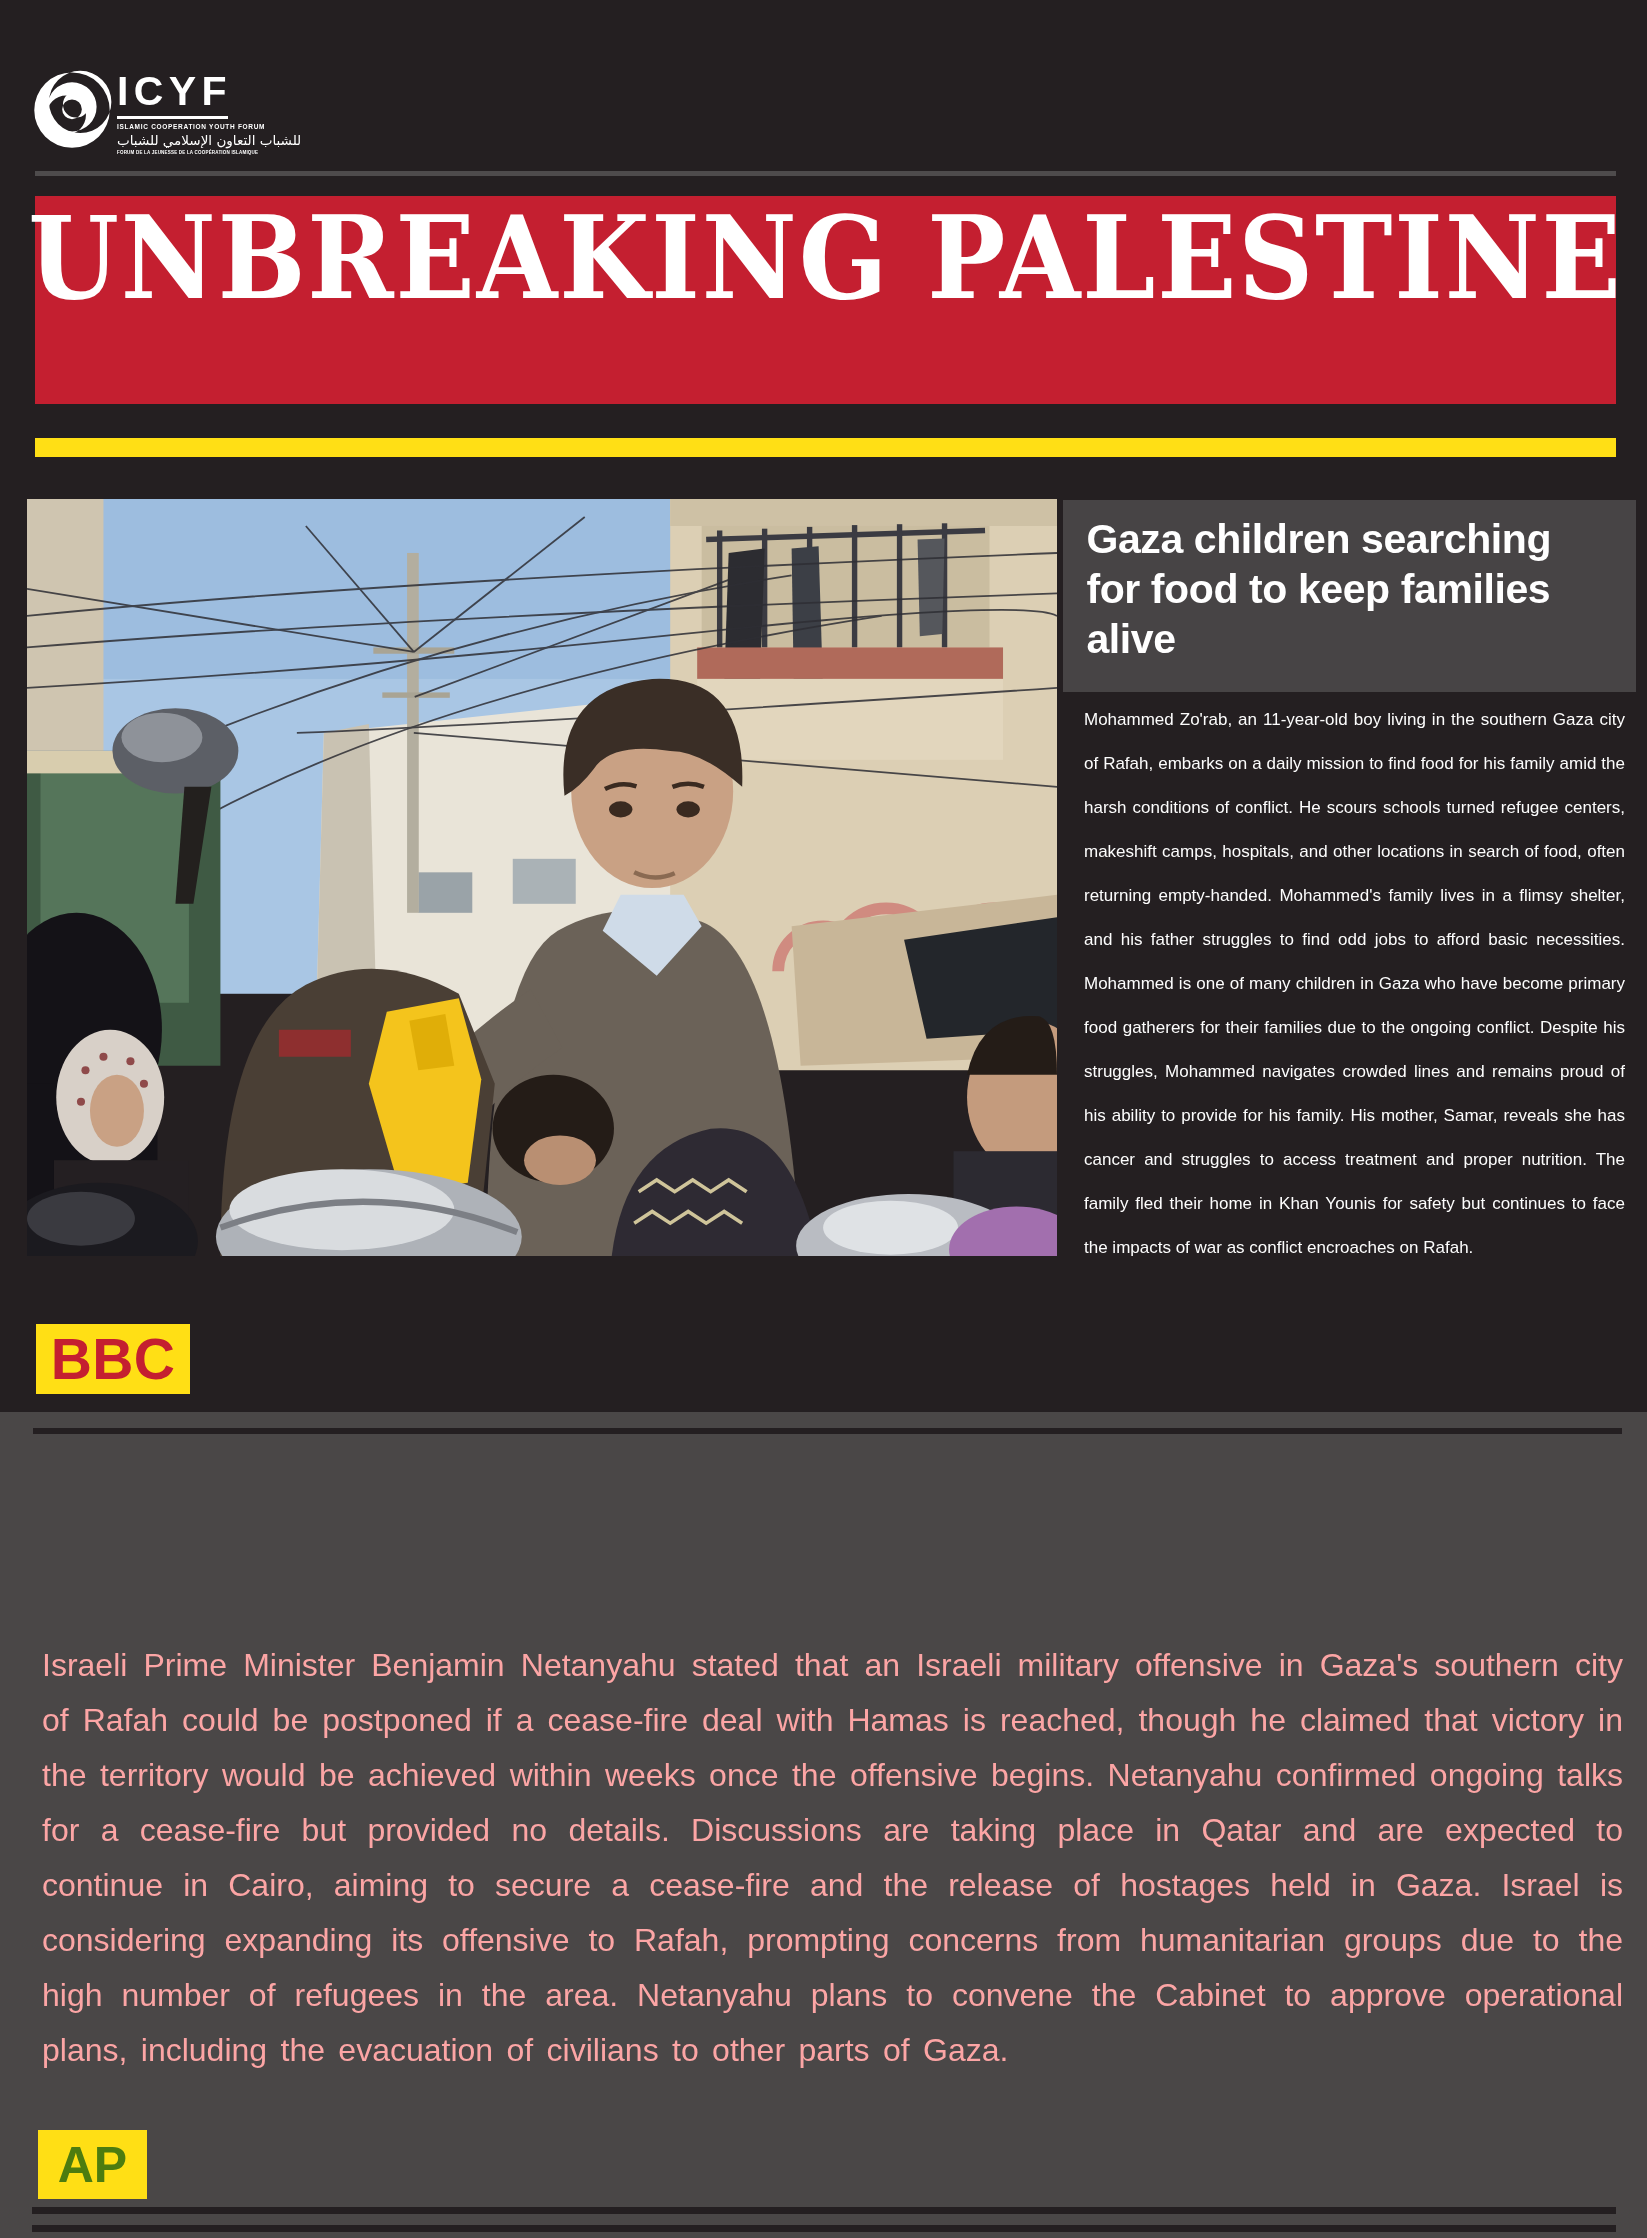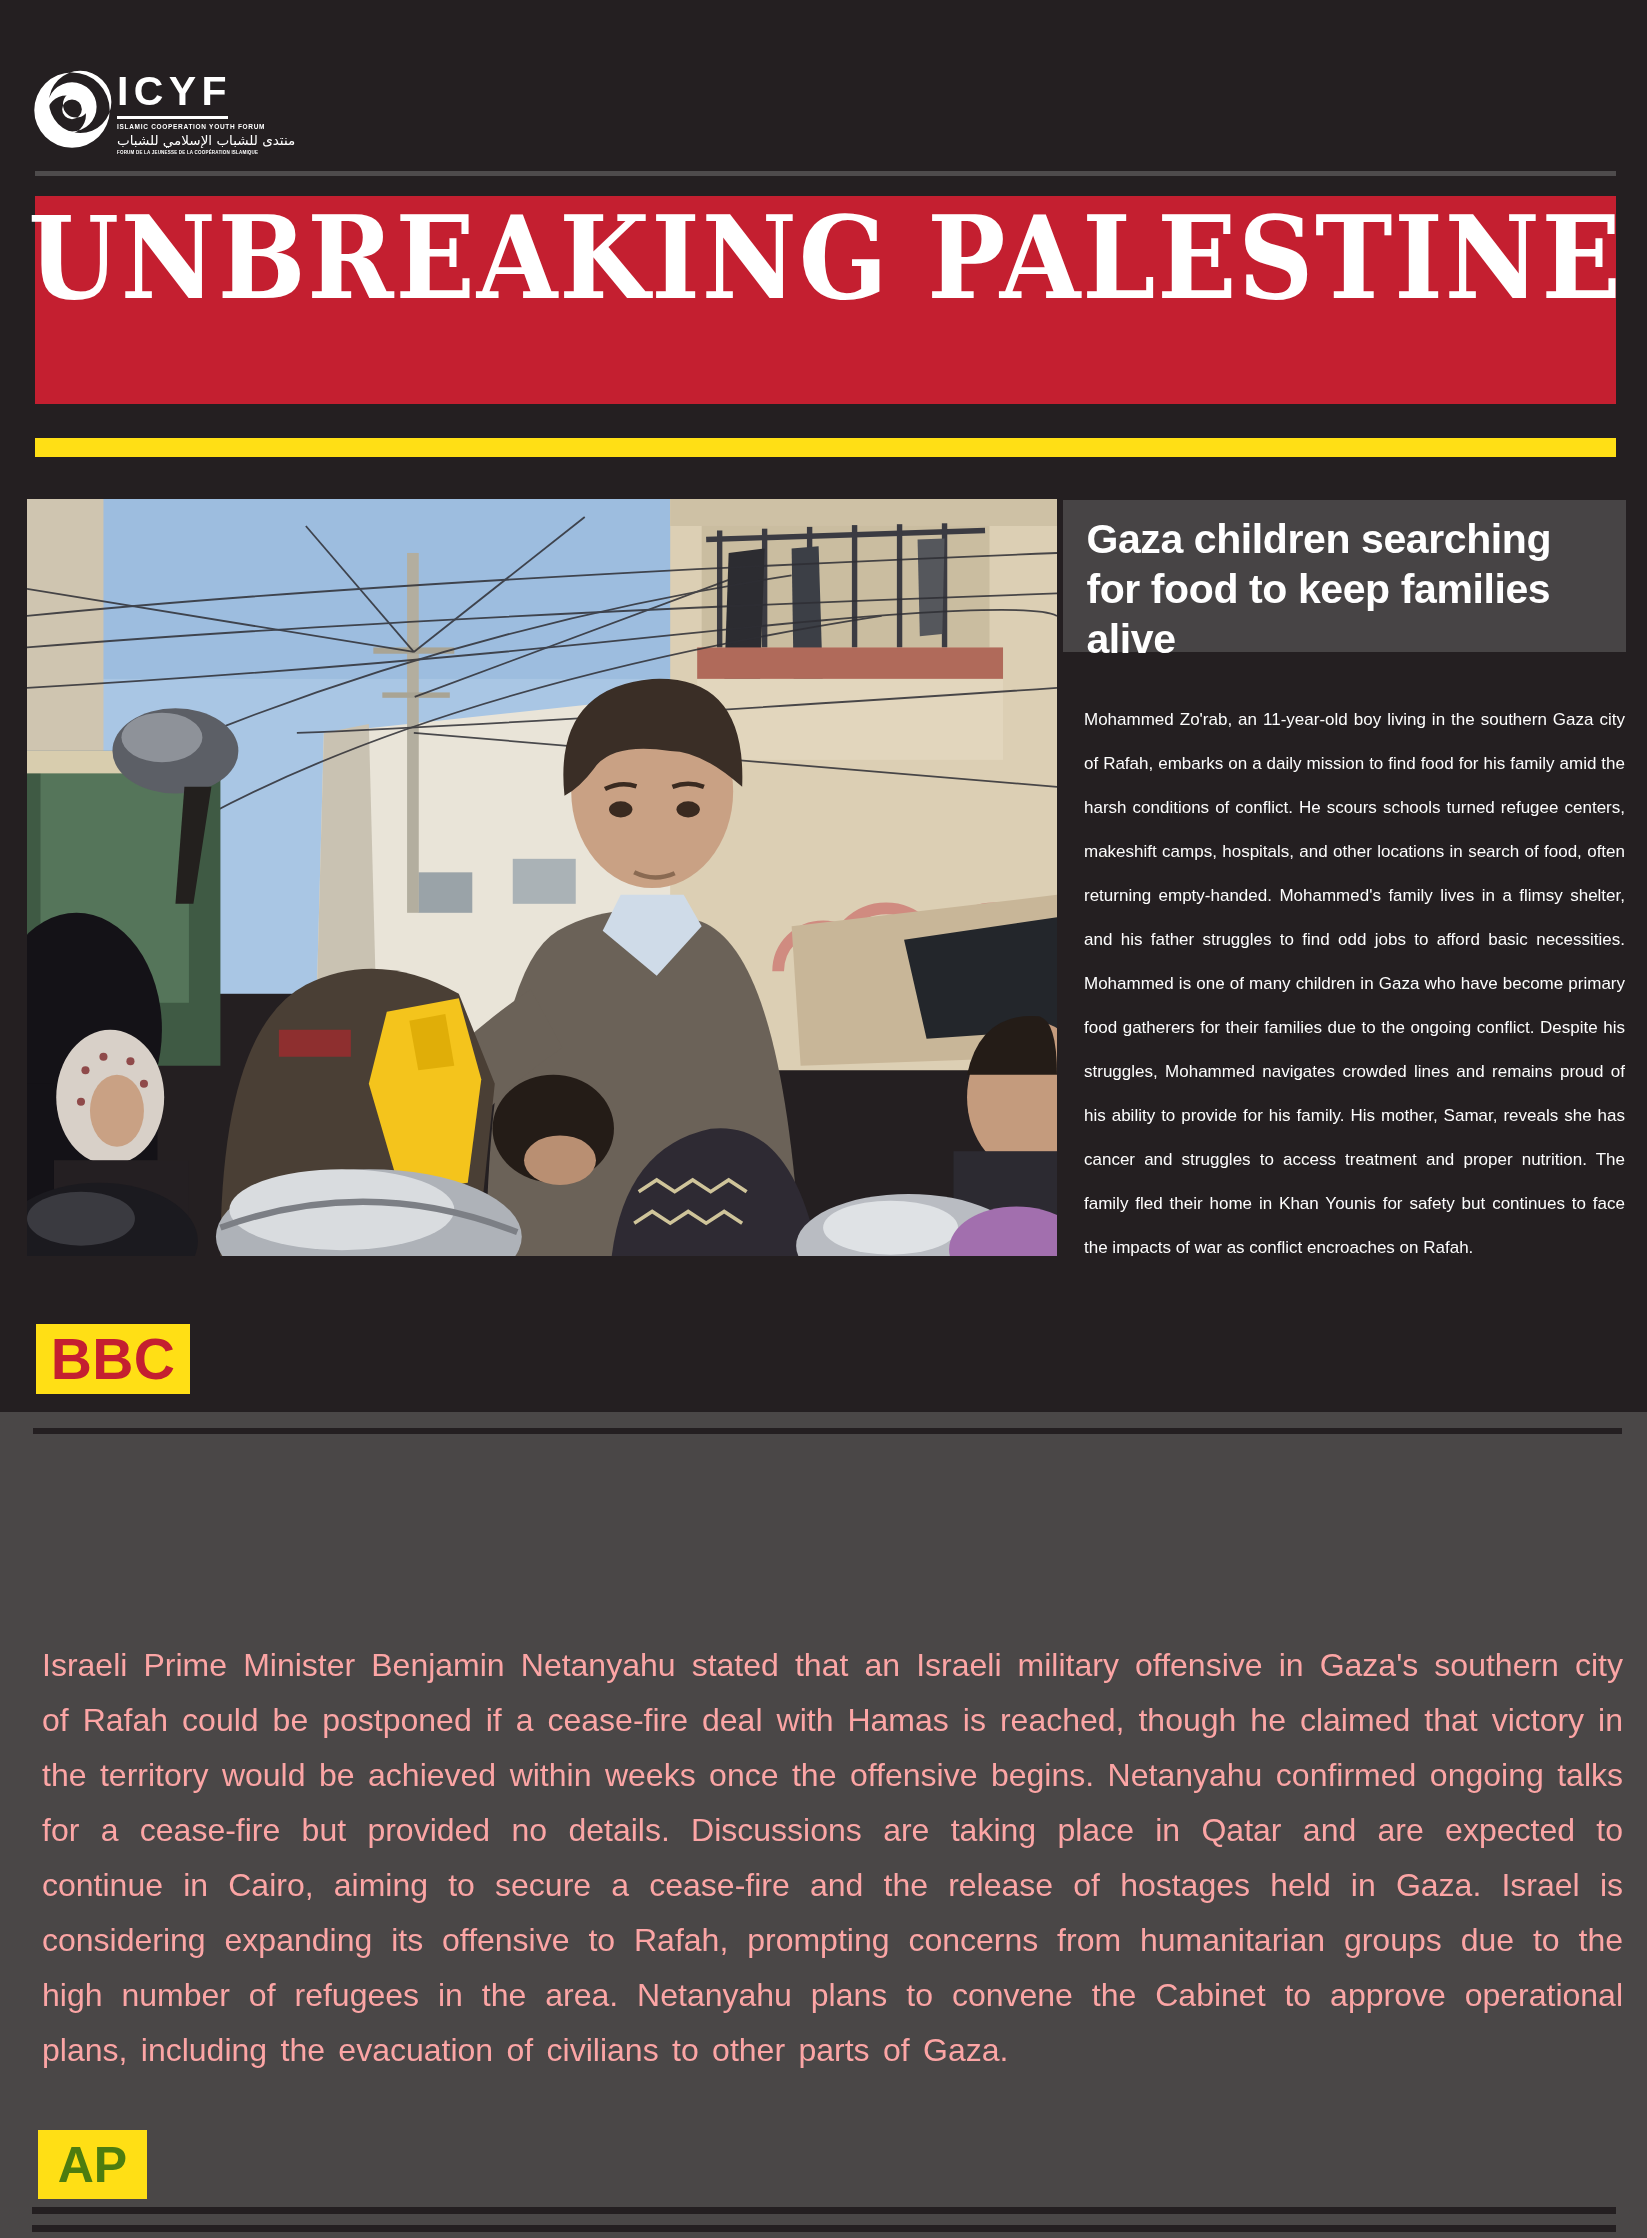--- a/index.html
+++ b/index.html
@@ -23,21 +23,21 @@
           display:flex;align-items:flex-start;justify-content:center;}
   .banner-title{font-family:"DejaVu Serif","Liberation Serif",serif;font-weight:bold;color:#fff;
                 font-size:104px;letter-spacing:1.8px;white-space:nowrap;transform:scale(1.0,1.1);}
 
   .yellow-bar{position:absolute;left:35px;top:438px;width:1581px;height:19px;background:#ffdf15;}
 
   
   .photo{position:absolute;left:27px;top:499px;width:1030px;height:757px;overflow:hidden;}
 
   
-  .a1-head-panel{position:absolute;left:1063px;top:500px;width:563px;height:152px;background:#474445;}
+  .a1-head-panel{position:absolute;left:1063px;top:500px;width:563px;height:192px;background:#474445;padding-left:10px;}
   .a1-headline{position:absolute;left:23.4px;top:13.5px;width:522px;color:#fff;font-weight:bold;
                font-size:41px;line-height:1.23;letter-spacing:-0.4px;}
   .a1-body{position:absolute;left:1084px;top:698px;width:541px;color:#fdfdfd;
            font-size:17px;line-height:44px;text-align:justify;}
 
   .badge{position:absolute;background:#ffdf15;display:flex;align-items:center;justify-content:center;}
   .badge-bbc{left:36px;top:1291px;width:154px;height:70px;margin-top:33px;}
   .badge-bbc .badge-label{color:#c41f30;font-weight:bold;font-size:57px;letter-spacing:0.4px;}
   .badge-ap{left:38px;top:2130px;width:109px;height:69px;}
   .badge-ap .badge-label{color:#4d7c0f;font-weight:bold;font-size:50px;text-align:center;}
@@ -65,21 +65,21 @@
     <g fill="#ffffff" fill-rule="evenodd">
       <path d="M4,52 a46,46 0 1,0 92,0 a46,46 0 1,0 -92,0 M22,42 a38,38 0 1,1 76,0 a38,38 0 1,1 -76,0"></path>
       <path d="M20,48 a30,30 0 1,0 60,0 a30,30 0 1,0 -60,0 M19,58 a24,24 0 1,1 48,0 a24,24 0 1,1 -48,0"></path>
       <path d="M39,45 a16,16 0 1,0 32,0 a16,16 0 1,0 -32,0 M38,51 a12,12 0 1,1 24,0 a12,12 0 1,1 -24,0"></path>
     </g>
   </svg>
   <div class="logo-text">
     <div class="logo-acronym">ICYF</div>
     <div class="logo-rule"></div>
     <div class="logo-sub-en">ISLAMIC COOPERATION YOUTH FORUM</div>
-    <div class="logo-sub-ar">منتدى للشباب الإسلامي للشباب</div>
+    <div class="logo-sub-ar">للشباب التعاون الإسلامي للشباب</div>
     <div class="logo-sub-fr">FORUM DE LA JEUNESSE DE LA COOPÉRATION ISLAMIQUE</div>
   </div>
 
   <div class="top-divider"></div>
 
   <div class="banner">
     <div class="banner-title">UNBREAKING PALESTINE</div>
   </div>
   <div class="yellow-bar"></div>
 

